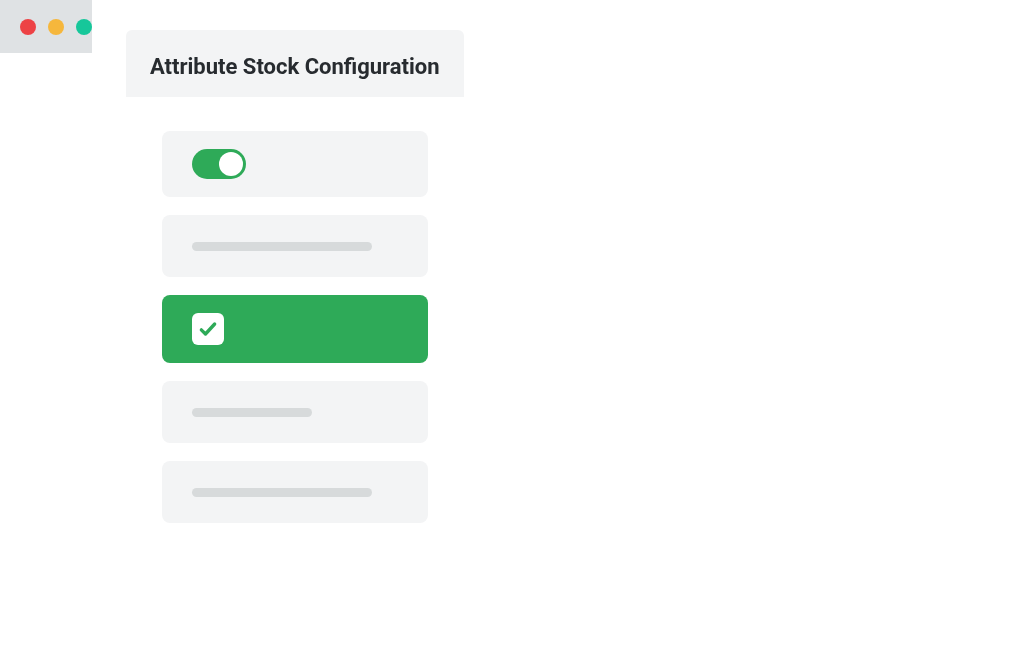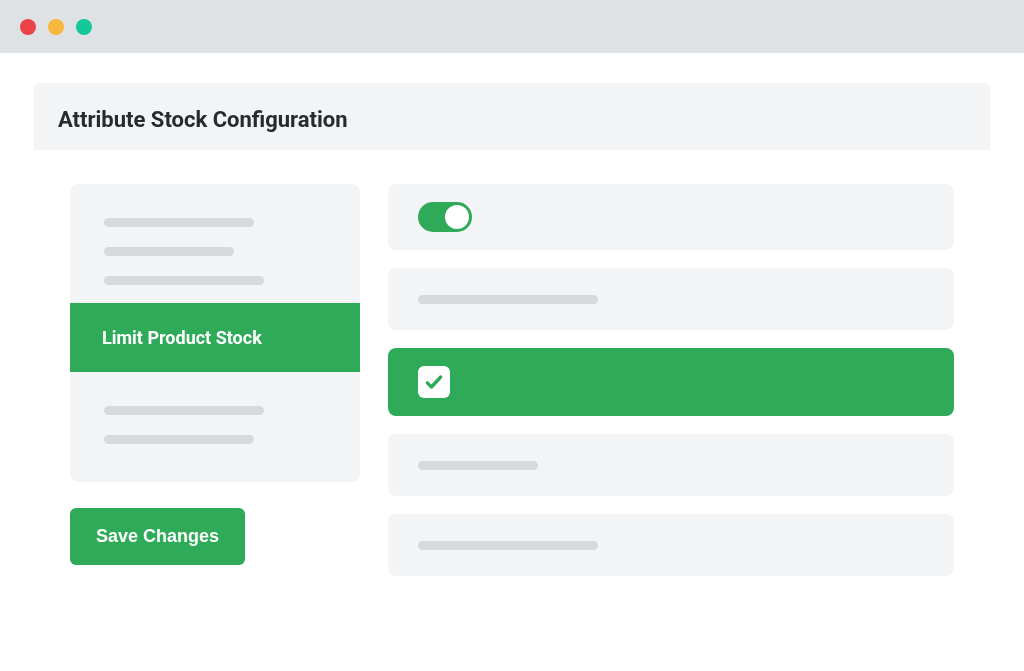--- a/index.html
+++ b/index.html
@@ -1,17 +1,17 @@
 <!DOCTYPE html>
 <html><head>
 <meta charset="utf-8">
 <style>
   * { box-sizing: border-box; margin: 0; padding: 0; }
   html, body { width: 1024px; height: 671px; font-family: -apple-system, "Segoe UI", Roboto, Helvetica, Arial, sans-serif; background: #fff; }
-  .window { width: 1024px; height: 650px; display: flex; flex-direction: column; }
+  .window { width: 1024px; height: 650px; display: flex; flex-direction: row; }
 
   
   .titlebar { height: 53px; background: #dfe2e4; display: flex; align-items: center; padding-left: 20px; gap: 12px; }
   .dot { width: 16px; height: 16px; border-radius: 50%; }
   .dot.red { background: #ed4245; }
   .dot.yellow { background: #f6b73c; }
   .dot.teal { background: #16c79a; }
 
   
   .card { margin: 30px 34px 30px 34px; border-radius: 6px; overflow: hidden; box-shadow: 0 0 0 rgba(0,0,0,0); }
@@ -55,37 +55,20 @@
     <div class="dot yellow"></div>
     <div class="dot teal"></div>
   </div>
 
   <div class="card">
     <div class="card-header">
       <h2>Attribute Stock Configuration</h2>
     </div>
     <div class="card-body">
 
-      <div class="sidebar">
-        <div class="side-panel">
-          <div class="side-line-group">
-            <div class="skel w150"></div>
-            <div class="skel w130"></div>
-            <div class="skel w160"></div>
-          </div>
-          <div class="side-active">
-            <span>Limit Product Stock</span>
-          </div>
-          <div class="side-line-group bottom">
-            <div class="skel w160"></div>
-            <div class="skel w150"></div>
-          </div>
-        </div>
-        <button class="btn">Save Changes</button>
-      </div>
 
       <div class="content">
         <div class="row">
           <div class="toggle">
             <div class="knob"></div>
           </div>
         </div>
         <div class="row">
           <div class="skel pw180"></div>
         </div>

